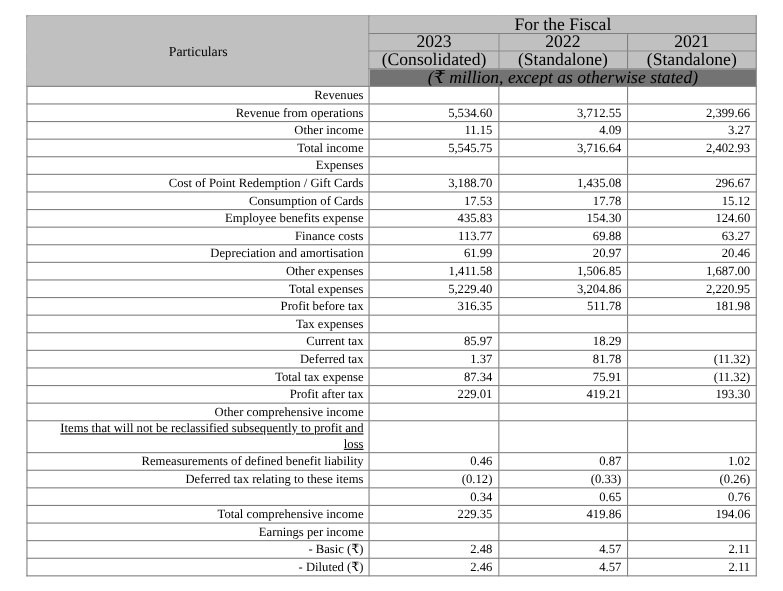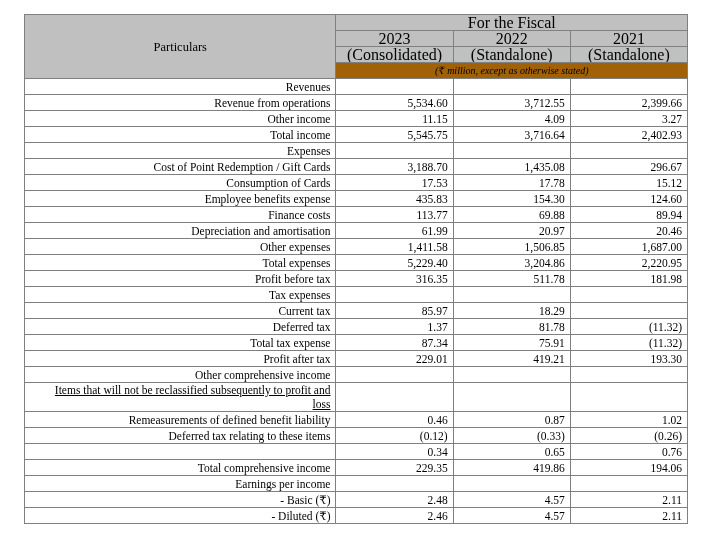--- a/index.html
+++ b/index.html
@@ -45,24 +45,24 @@
   .hd {
     background: #c0c0c0;
     text-align: center;
     font-weight: bold;
     font-size: 16px;
   }
   .hd-particulars {
     font-size: 12.5px;
   }
   .units {
-    background: #a16207;
+    background: #737373;
     text-align: center;
     font-style: italic;
-    font-size: 10px;
+    font-size: 16px;
   }
 
   
   .lbl { text-align: right; }
   .num { text-align: right; }
   .b { font-weight: bold; }
   .ind2 { padding-left: 10px !important; }
   .wrap {
     white-space: normal !important;
     line-height: 14px;
@@ -147,21 +147,21 @@
         <tr>
           <td class="lbl ind2">Employee benefits expense</td>
           <td class="num">435.83</td>
           <td class="num">154.30</td>
           <td class="num">124.60</td>
         </tr>
         <tr>
           <td class="lbl ind2">Finance costs</td>
           <td class="num">113.77</td>
           <td class="num">69.88</td>
-          <td class="num">89.94</td>
+          <td class="num">63.27</td>
         </tr>
         <tr>
           <td class="lbl ind2">Depreciation and amortisation</td>
           <td class="num">61.99</td>
           <td class="num">20.97</td>
           <td class="num">20.46</td>
         </tr>
         <tr>
           <td class="lbl ind2">Other expenses</td>
           <td class="num">1,411.58</td>

